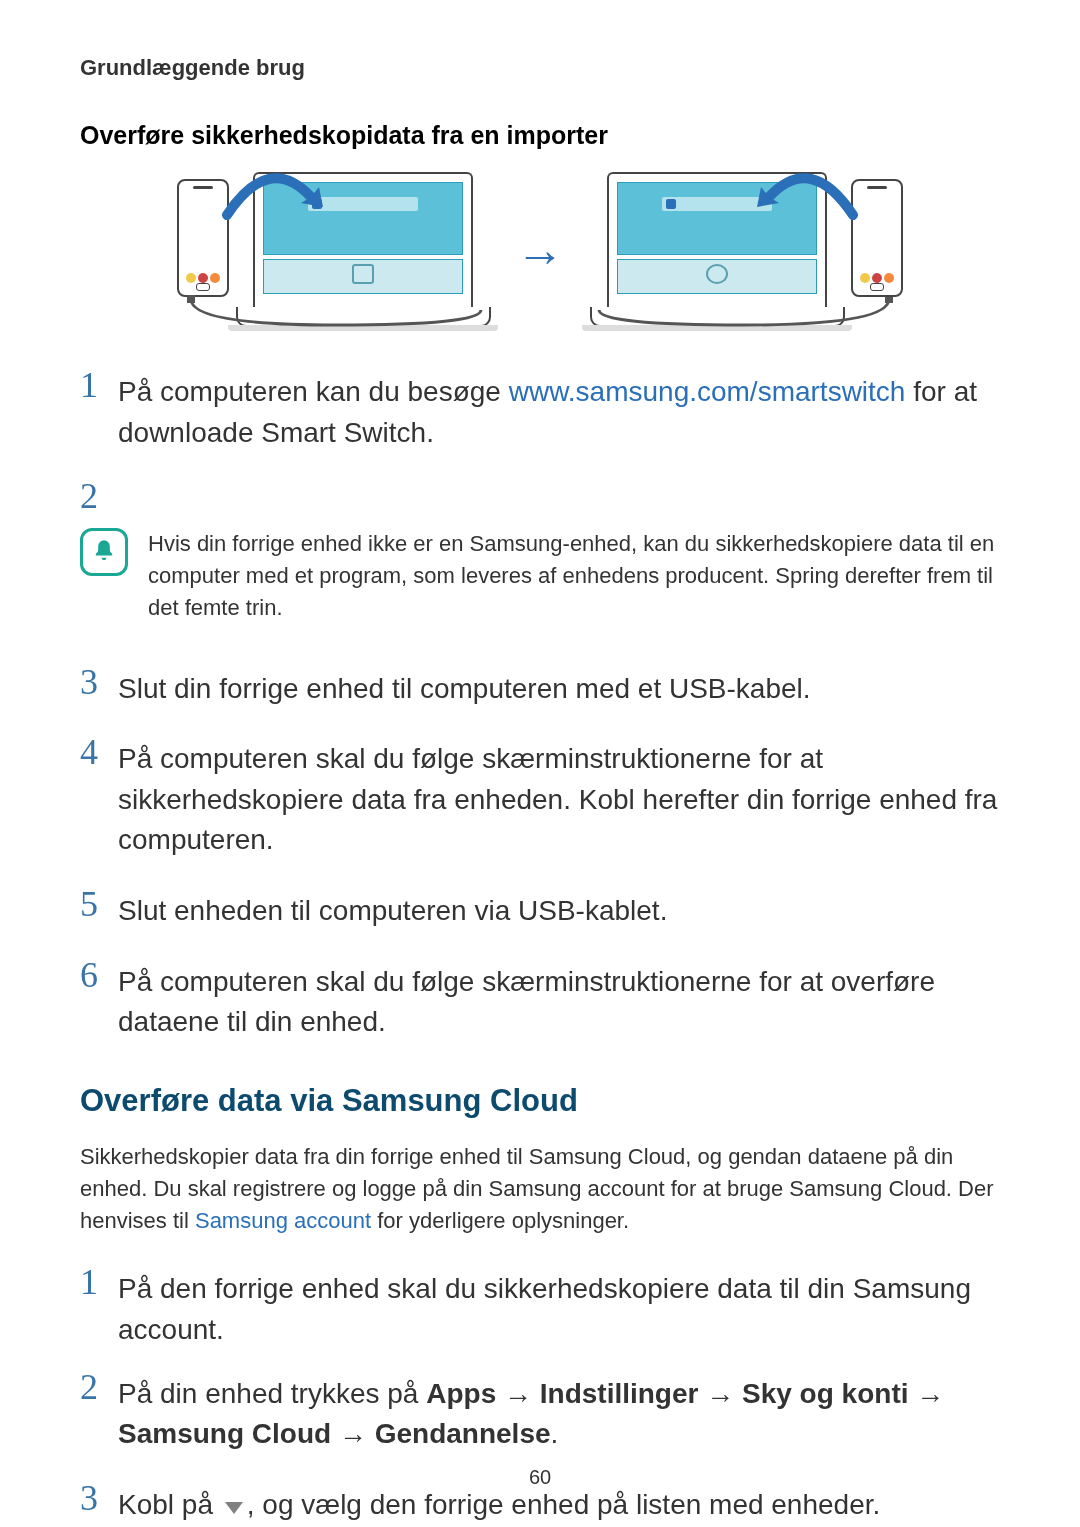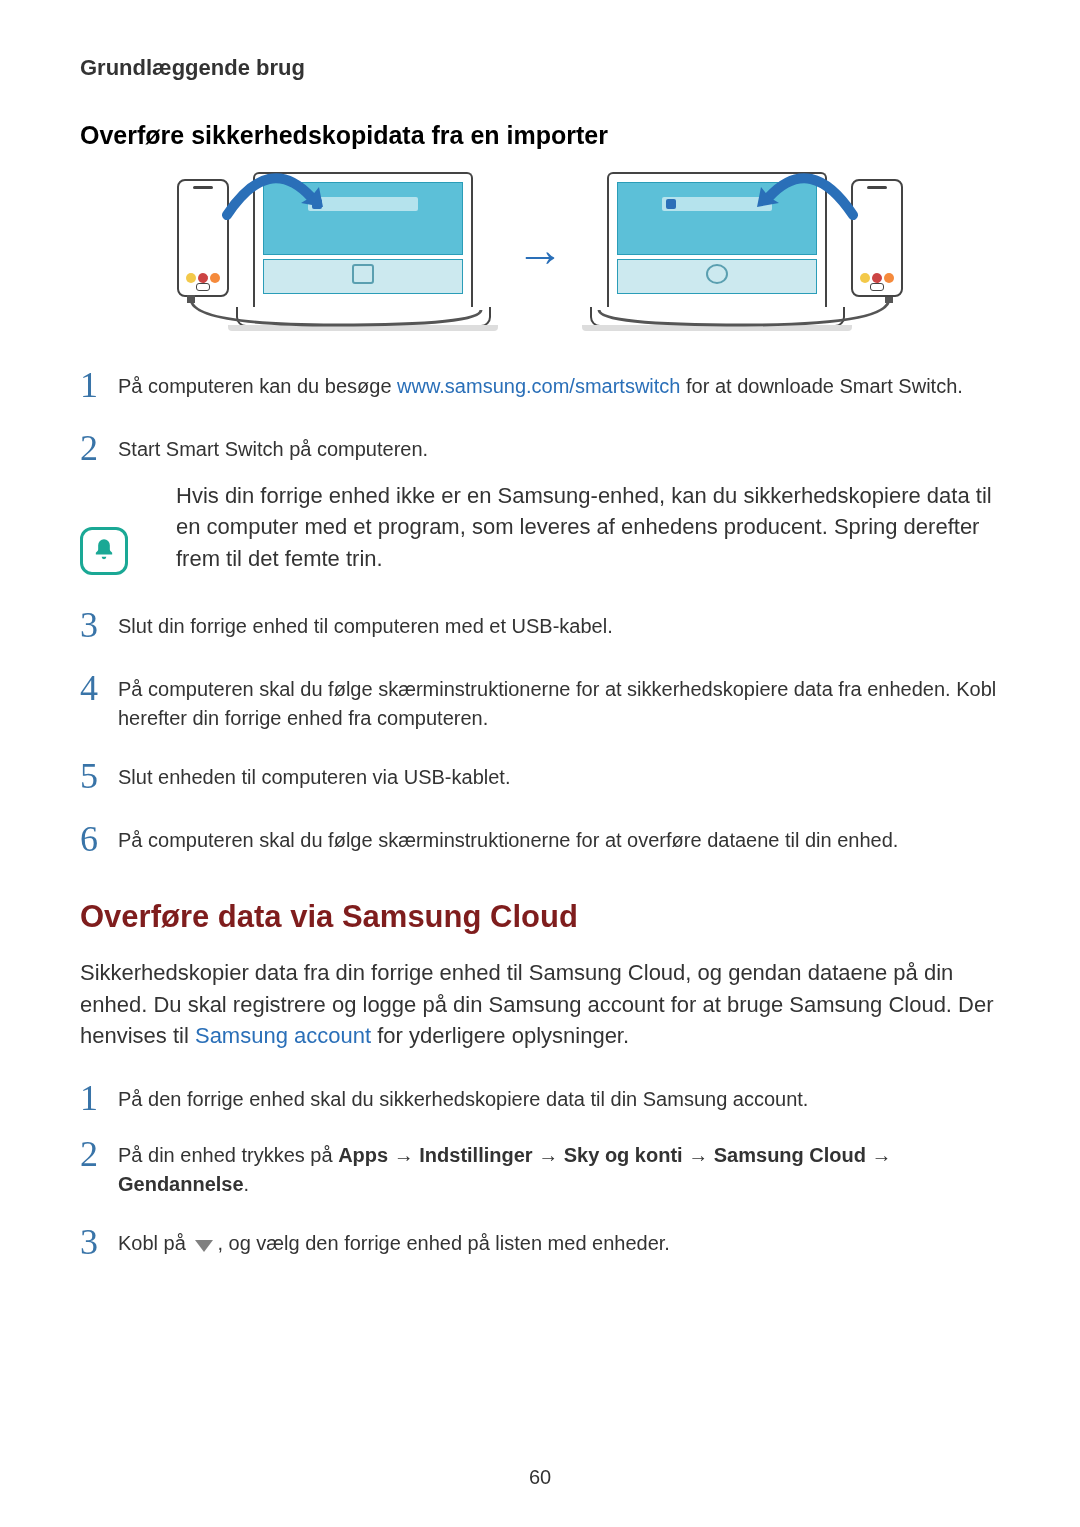--- a/index.html
+++ b/index.html
@@ -208,41 +208,40 @@
     .step-num {
       font-size: 36px;
       color: #3974a8;
       font-weight: normal;
       width: 38px;
       flex-shrink: 0;
       line-height: 1.05;
       font-family: Georgia, serif;
     }
     .step-text {
-      font-size: 20px;
+      font-size: 28px;
       line-height: 1.45;
       color: #333;
       padding-top: 5px;
     }
     .step-text a, .body-text a {
       color: #2a6fb8;
       text-decoration: none;
     }
     .step-text .bold {
       font-weight: bold;
     }
     .step-text .nav-arrow {
       font-weight: bold;
     }
     .note-row {
       display: flex;
-      margin-bottom: 32px;
+      margin-bottom: 40px;
       margin-top: 5px;
-      align-items: flex-end;
-      gap: 28px;
+      align-items: flex-start;
     }
     .note-icon-wrap {
       width: 50px;
       flex-shrink: 0;
       margin-right: 18px;
     }
     .note-icon {
       width: 48px;
       height: 48px;
       border: 3px solid #1aa895;
@@ -252,21 +251,21 @@
       justify-content: center;
     }
     .note-icon svg { width: 28px; height: 28px; }
     .note-text {
       font-size: 22px;
       line-height: 1.45;
       color: #333;
     }
     .section-title {
       font-size: 31px;
-      color: #7f1d1d;
+      color: #0c4a6e;
       font-weight: bold;
       margin-top: 30px;
       margin-bottom: 22px;
     }
     .dropdown-triangle {
       display: inline-block;
       vertical-align: middle;
       margin: 0 2px;
     }
     .dropdown-triangle svg { vertical-align: middle; }
@@ -352,21 +351,20 @@
 
   <div class="step-row">
     <div class="step-num">1</div>
     <div class="step-text">
       <span>På computeren kan du besøge </span><a href="#">www.samsung.com/smartswitch</a><span> for at downloade Smart Switch.</span>
     </div>
   </div>
 
   <div class="step-row" style="margin-bottom:12px;">
     <div class="step-num">2</div>
-    <div class="step-text">Start Smart Switch på computeren.</div>
   </div>
 
   <div class="note-row">
     <div class="note-icon-wrap">
       <div class="note-icon">
         <svg viewBox="0 0 24 24">
             <path fill="#1aa895" d="M12 2a5 5 0 0 0-5 5v3.5c0 .9-.5 1.7-1.2 2.2L5 13.4V15h14v-1.6l-.8-.7c-.7-.5-1.2-1.3-1.2-2.2V7a5 5 0 0 0-5-5zm-2 15a2 2 0 0 0 4 0h-4z"></path>
           </svg>
       </div>
     </div>

